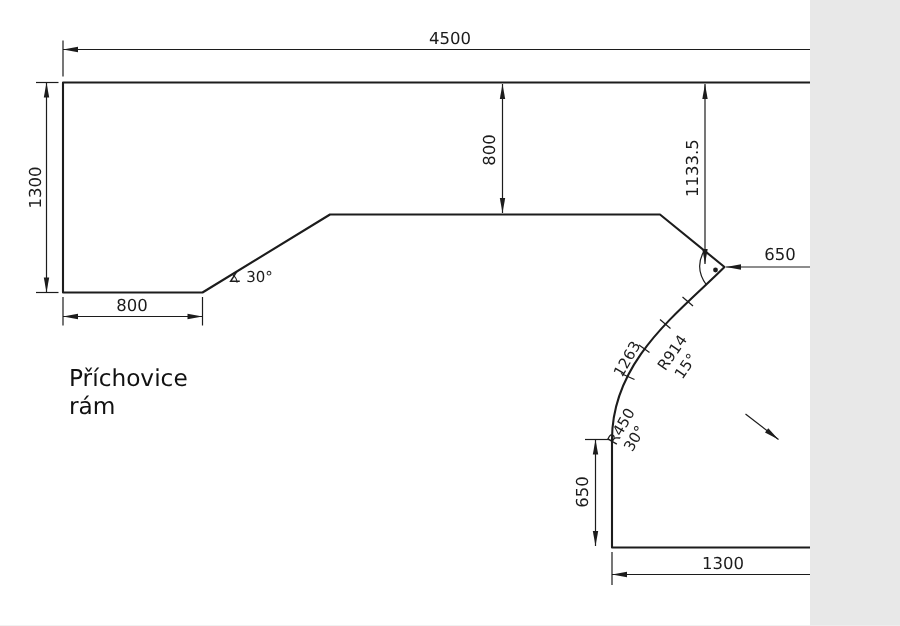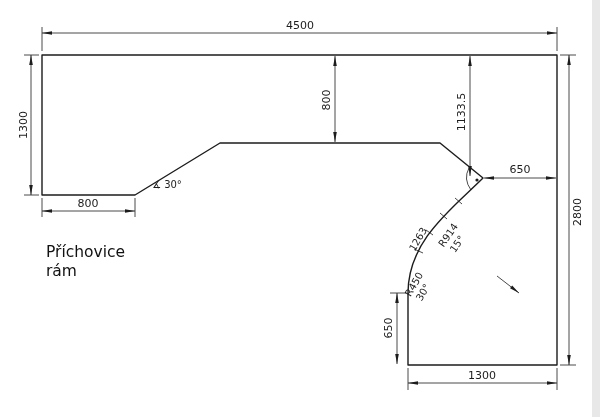--- a/index.html
+++ b/index.html
@@ -1,18 +1,18 @@
 <!DOCTYPE html>
 <html><head>
 <meta charset="utf-8">
 <style>
   html,body{margin:0;padding:0;background:#e8e8e8;}
   .sheet{
     position:relative;
-    width:592px;height:417px;
+    width:540px;height:417px;
     background:#ffffff;
     overflow:hidden;
     font-family:"DejaVu Sans",sans-serif;
   }
   svg{position:absolute;left:0;top:0;}
   .outline{fill:none;stroke:#1c1c1c;stroke-width:1.4;stroke-linejoin:round;}
   .thin{fill:none;stroke:#1c1c1c;stroke-width:0.8;}
   .dim{fill:none;stroke:#1c1c1c;stroke-width:0.8;marker-start:url(#arrow);marker-end:url(#arrow);}
   .dim-end{fill:none;stroke:#1c1c1c;stroke-width:0.8;marker-end:url(#arrow);}
   text{font-family:"DejaVu Sans",sans-serif;font-size:11px;fill:#1c1c1c;}

